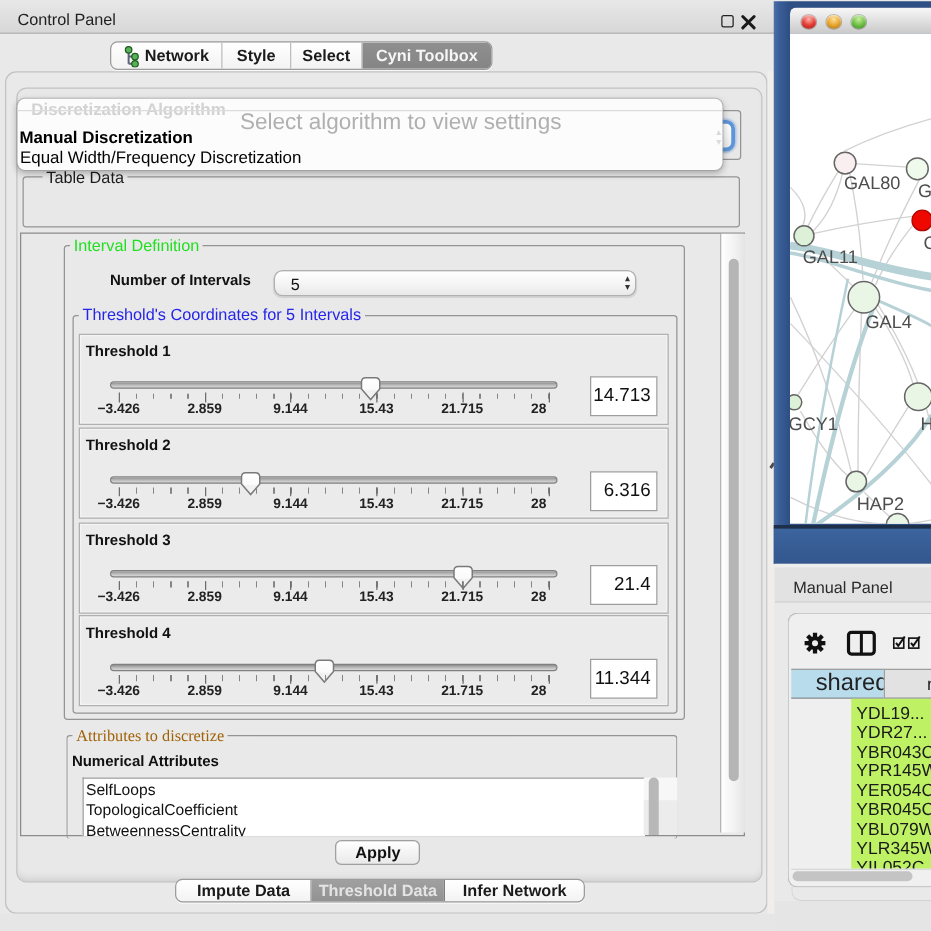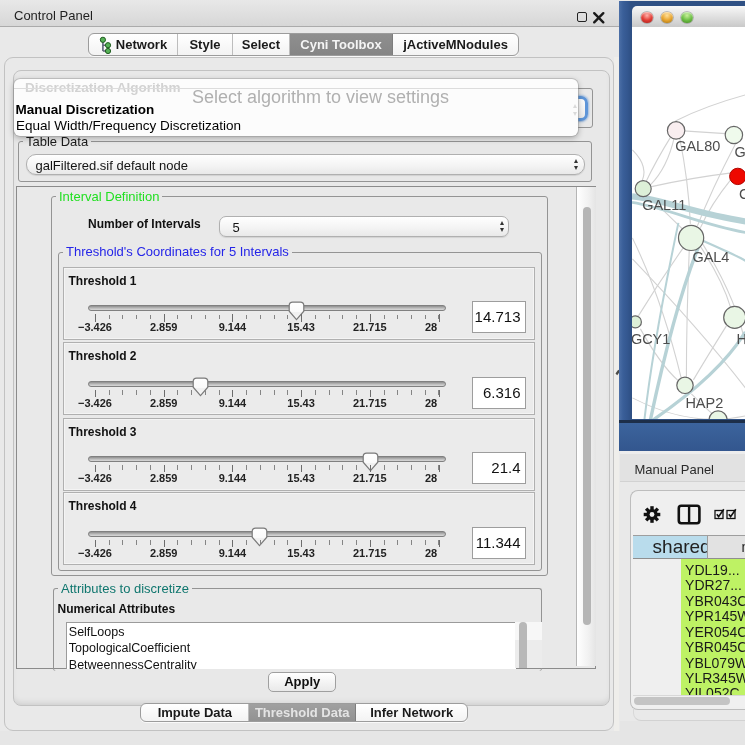--- a/index.html
+++ b/index.html
@@ -41,39 +41,33 @@
     <div class="sg" style="width:89px;">
       <svg width="13" height="18" viewBox="0 0 13 18" style="margin-right:4px;">
         <path d="M3.9 4 L3.9 15 M3.9 9.2 L8.8 9.2 M3.9 15 L8.8 15" stroke="#5c6377" stroke-width="1.6" fill="none"></path>
         <circle cx="3.9" cy="3.8" r="2.6" fill="#57b257" stroke="#1f5c1f" stroke-width="1"></circle>
         <circle cx="9" cy="9.2" r="2.6" fill="#57b257" stroke="#1f5c1f" stroke-width="1"></circle>
         <circle cx="9" cy="15" r="2.6" fill="#57b257" stroke="#1f5c1f" stroke-width="1"></circle>
       </svg>Network</div>
     <div class="sg" style="width:55px;">Style</div>
     <div class="sg" style="width:57px;">Select</div>
     <div class="sg sel" style="width:103px;">Cyni Toolbox</div>
-    <div class="sg" style="width:125px;">jActiveMNodules</div>
   </div>
 
   <div class="abs" style="left:4px;top:57px;width:608px;height:672px;border:1px solid #c2c2c2;border-radius:9px;background:#e9e9e9;"></div>
 
   <div class="abs" style="left:12.5px;top:69.5px;width:595px;height:634px;border:1px solid #c2c2c2;border-radius:8px;background:#e8e8e8;box-shadow:inset 0 -5px 7px -4px rgba(0,0,0,0.14);"></div>
 
   <div class="group" style="left:19px;top:87.5px;width:572px;height:38px;"></div>
   <div class="combo" style="left:23px;top:96px;width:562px;height:23px;border-radius:7px;"></div>
 
   <div class="abs" style="left:569px;top:96px;width:13px;height:19px;border:3px solid #5e95d8;border-radius:7px;box-shadow:0 0 2px 1px rgba(94,149,216,0.55);"></div>
 
   <div class="group" style="left:18px;top:140.5px;width:572px;height:39px;"></div>
-  <div class="gtitle" style="left:23px;top:135px;color:#1c1c1c;">Table Data</div>
-  <div class="combo" style="left:25.5px;top:153.5px;width:557px;height:19.5px;">
-    <div class="abs" style="left:9px;top:3px;font-size:13px;color:#141414;">galFiltered.sif default node</div>
-    <div class="carr cup" style="right:5.5px;top:4px;"></div>
-    <div class="carr cdn" style="right:5.5px;top:11.2px;"></div>
-  </div>
+  <div class="gtitle" style="left:34px;top:135px;color:#1c1c1c;">Table Data</div>
 
   <div class="abs" style="left:16px;top:185.5px;width:578px;height:481.5px;border:1px solid #8b8b8b;background:#e9e9e9;"></div>
 
   <div class="abs" style="left:576px;top:186.5px;width:19px;height:479.5px;background:linear-gradient(90deg,#ffffff,#f1f1f1 60%,#e4e4e4);border-left:1px solid #b5b5b5;"></div>
   <div class="abs" style="left:582.5px;top:207px;width:8px;height:418px;background:#b5b5b5;border-radius:4px;"></div>
 
   <div class="abs" style="left:0;top:0;width:745px;height:745px;">
 <div class="group" style="left:51px;top:196.3px;width:495px;height:377.8px;"></div>
 <div class="gtitle" style="left:56px;top:190px;color:#1fdf1f;background:#e9e9e9;">Interval Definition</div>
 <div class="abs" style="left:88px;top:216.5px;font-size:12px;font-weight:bold;color:#111;white-space:nowrap;">Number of Intervals</div>
@@ -194,21 +188,21 @@
 <div class="majtick" style="left:375.0px;top:46.3px;"></div>
 <div class="slab" style="left:31.5px;top:53.5px;">−3.426</div>
 <div class="slab" style="left:100.2px;top:53.5px;">2.859</div>
 <div class="slab" style="left:168.9px;top:53.5px;">9.144</div>
 <div class="slab" style="left:237.6px;top:53.5px;">15.43</div>
 <div class="slab" style="left:306.3px;top:53.5px;">21.715</div>
 <div class="slab" style="left:367.5px;top:53.5px;">28</div>
 <div class="tfield" style="top:33.7px;">11.344</div>
 </div>
 <div class="group" style="left:53.3px;top:587.8px;width:487px;height:82px;border-bottom:none;"></div>
-<div class="gtitle" style="left:58px;top:581.5px;color:#0f766e;background:#e9e9e9;">Attributes to discretize</div>
+<div class="gtitle" style="left:58px;top:581.5px;color:#a16207;background:#e9e9e9;font-family:Liberation Serif, serif;">Attributes to discretize</div>
 <div class="abs" style="left:57.5px;top:602px;font-size:12px;font-weight:bold;color:#111;white-space:nowrap;">Numerical Attributes</div>
 <div class="abs" style="left:66.3px;top:622px;width:449px;height:45.5px;background:#fff;border:1px solid #9b9b9b;border-bottom:none;border-right:none;overflow:hidden;">
 <div class="listitem" style="top:1.5px;">SelfLoops</div>
 <div class="listitem" style="top:18.1px;">TopologicalCoefficient</div>
 <div class="listitem" style="top:34.7px;">BetweennessCentrality</div>
 </div>
 <div class="abs" style="left:515.3px;top:622px;width:26.5px;height:45.5px;background:linear-gradient(#f7f7f7 0,#f7f7f7 18px,#ececec 18.5px);"></div>
 <div class="abs" style="left:518.9px;top:622px;width:8px;height:45.5px;background:#b8b8b8;border-radius:4px 4px 0 0;"></div>
 </div>
 

